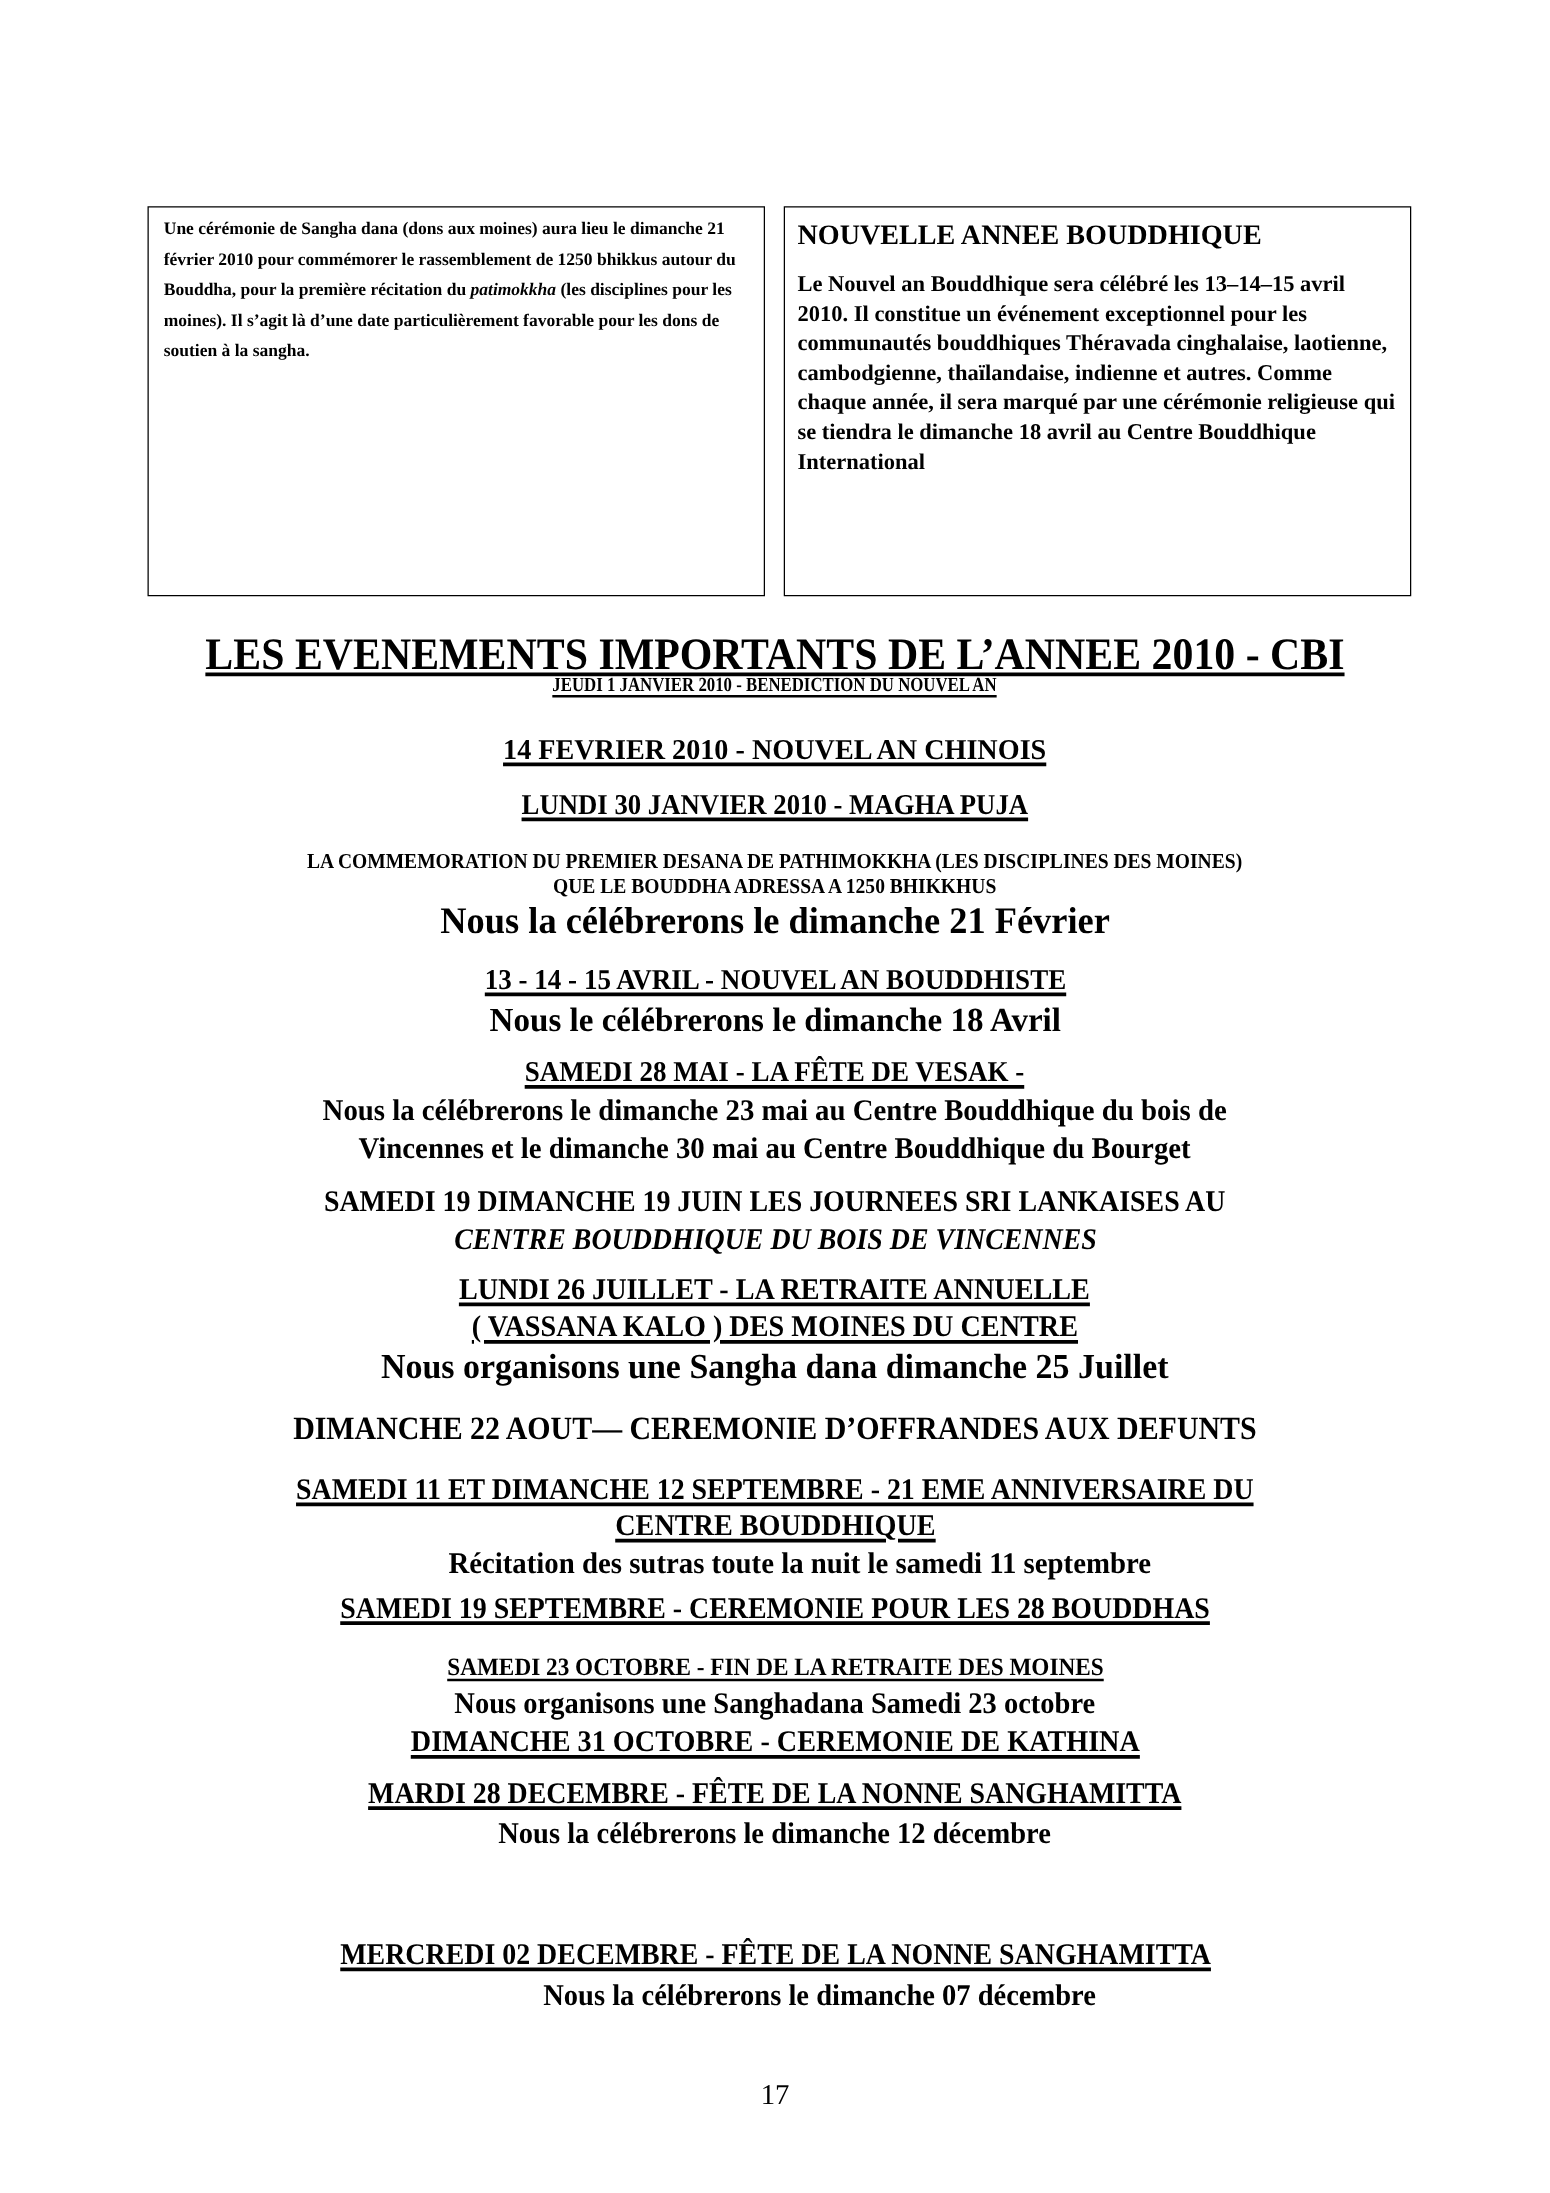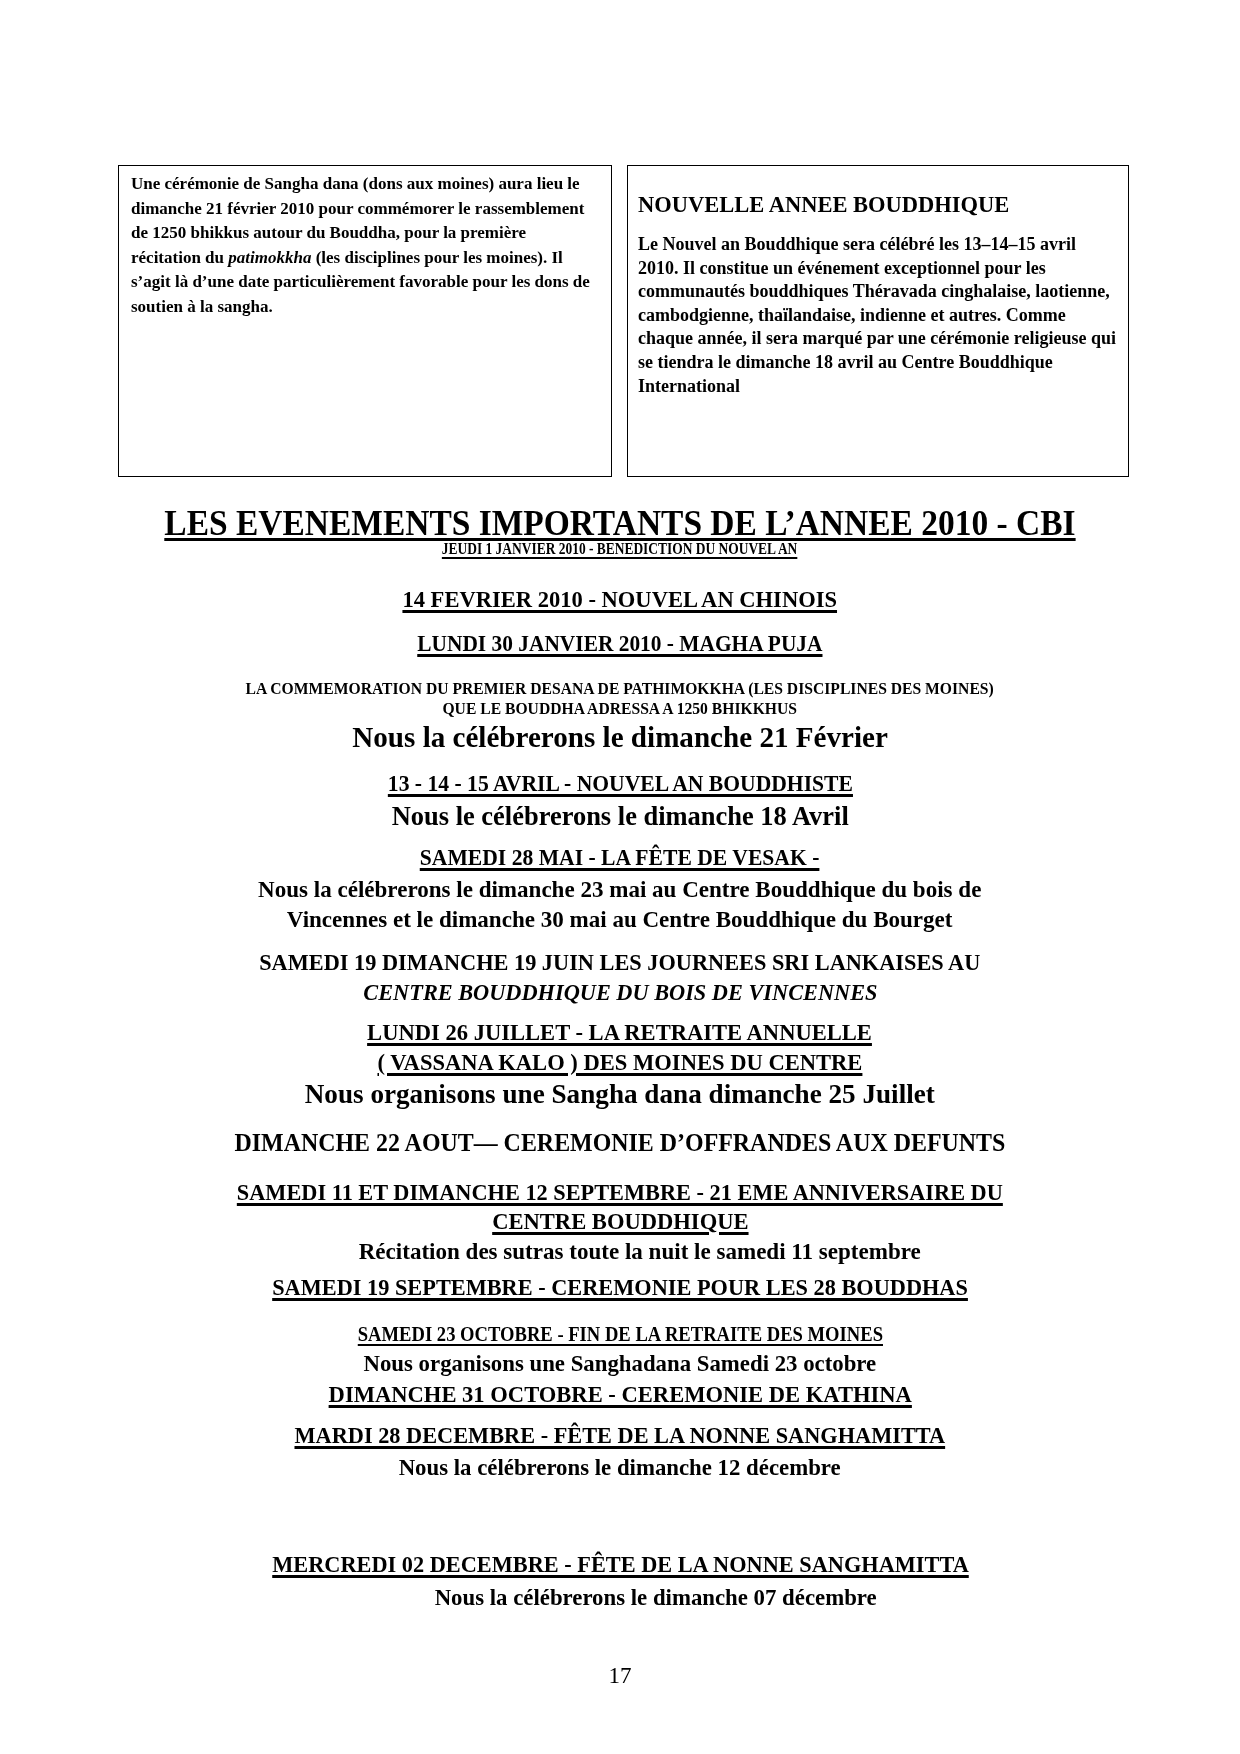--- a/index.html
+++ b/index.html
@@ -1,21 +1,21 @@
 <!DOCTYPE html>
 <html><head>
 <meta charset="utf-8">
 <style>
   html, body { margin: 0; padding: 0; background: #ffffff; }
   body { width: 1240px; height: 1754px; position: relative; overflow: hidden; color: #000; font-family: "Liberation Serif", serif; }
   .box { position: absolute; border: 1.5px solid #000; box-sizing: border-box; background: #fff; }
   #box-left { left: 118px; top: 165px; width: 494px; height: 312px; padding: 6px 14px 0 12px; }
-  #box-right { left: 627px; top: 165px; width: 502px; height: 312px; padding: 22px 10px 0 10px; }
+  #box-right { left: 627px; top: 165px; width: 502px; height: 312px; padding: 5px 10px 0 10px; }
   .box-title-l { font-weight: bold; font-size: 31px; line-height: 38px; margin: 0 0 7px 0; letter-spacing: 0.2px; }
-  .box-body-l { font-weight: bold; font-size: 17px; line-height: 24.6px; margin: 0; }
+  .box-body-l { font-weight: bold; font-size: 14px; line-height: 24.6px; margin: 0; }
   .box-title-r { font-weight: bold; font-size: 22.5px; line-height: 30px; margin: 2px 0 13px 0; }
   .box-body-r { font-weight: bold; font-size: 18px; line-height: 23.6px; margin: 0; }
   .box-body-l i { font-style: italic; }
 
   .evt { position: absolute; left: 0; width: 1240px; text-align: center; white-space: nowrap; font-weight: bold; line-height: 1; }
   .evt span { display: inline-block; transform-origin: center center; }
   .u span { text-decoration: underline; text-decoration-thickness: 3px; text-underline-offset: 3px; }
   .pageno { position: absolute; left: 0; width: 1240px; text-align: center; font-size: 23px; top: 1663px; }
 </style>
 </head>

